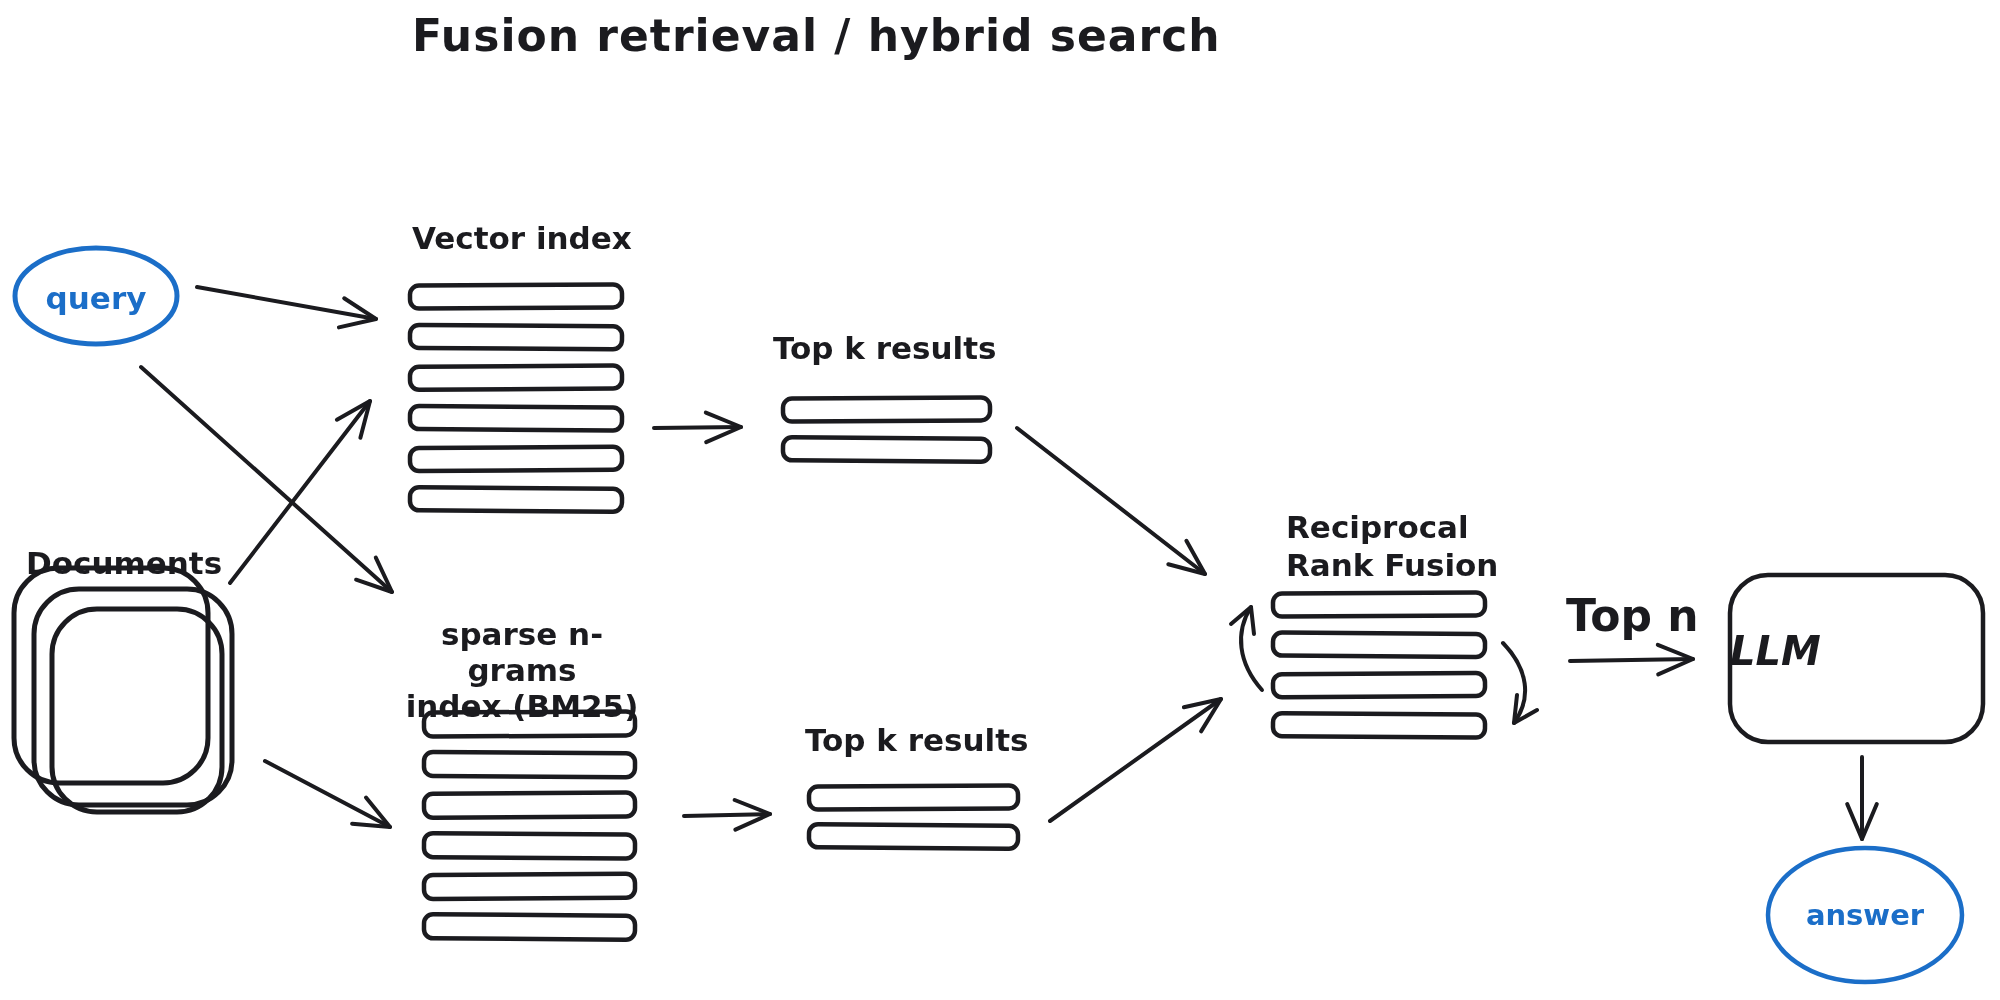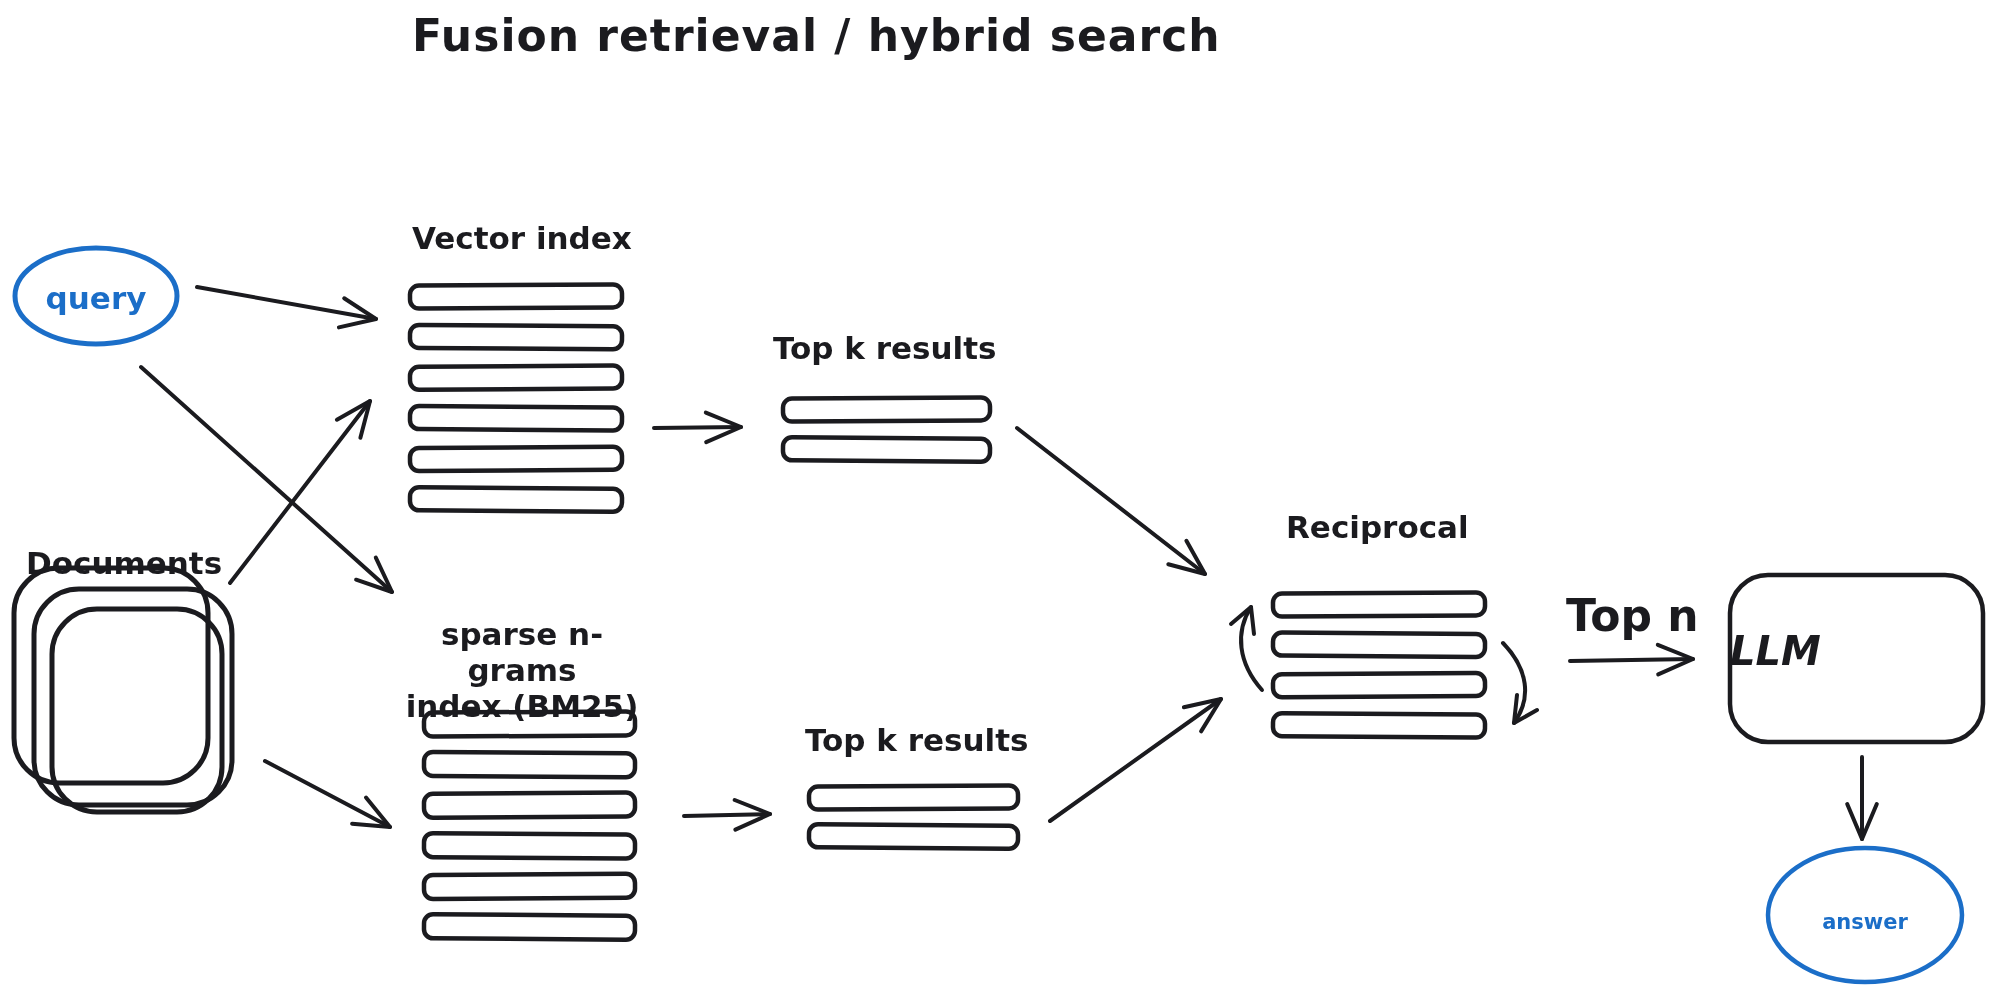--- a/index.html
+++ b/index.html
@@ -22,21 +22,21 @@
   #query-label  { left:15px;  top:280px; width:162px; text-align:center; font-size:31px; }
   #documents-label { left:26px; top:506px;margin-top:39px; }
   #vector-index-label { left:412px; top:220px; }
   #sparse-index-label { left:394px; top:616px; width:256px; line-height:36px; }
   #topk-vector-label { left:773px; top:330px; }
   #topk-sparse-label { left:805px; top:722px; }
   #rrf-label { left:1286px; top:508px; line-height:38px; }
   #topn-label { left:1566px; top:590px; font-size:44px; }
   #llm-label { left:1730px; top:628px; width:253px; text-align:left;
                font-size:40px; font-style:italic; font-weight:600; }
-  #answer-label { left:1768px; top:898px; width:194px; text-align:center; font-size:21px;margin-top:12px; }
+  #answer-label { left:1768px; top:898px; width:194px; text-align:center; font-size:29px; }
   .stroke-ink { stroke:var(--ink); fill:none; stroke-linecap:round; stroke-linejoin:round; }
   .stroke-accent { stroke:var(--accent); fill:none; stroke-linecap:round; stroke-linejoin:round; }
 </style>
 </head>
 <body>
 
 <div id="canvas">
 
   <svg id="diagram-svg" width="2000" height="1000" viewBox="0 0 2000 1000">
 
@@ -138,20 +138,21 @@
     <div>sparse n-grams</div>
     <div>index (BM25)</div>
   </div>
 
   <div id="topk-vector-label" class="lbl">Top k results</div>
 
   <div id="topk-sparse-label" class="lbl">Top k results</div>
 
   <div id="rrf-label" class="lbl">
     <div>Reciprocal</div>
+    <div>Rank Fusion</div>
   </div>
 
   <div id="topn-label" class="lbl">Top n</div>
 
   <div id="llm-label" class="lbl">LLM</div>
 
   <div id="answer-label" class="lbl accent-text">answer</div>
 </div>
 
 </body></html>

